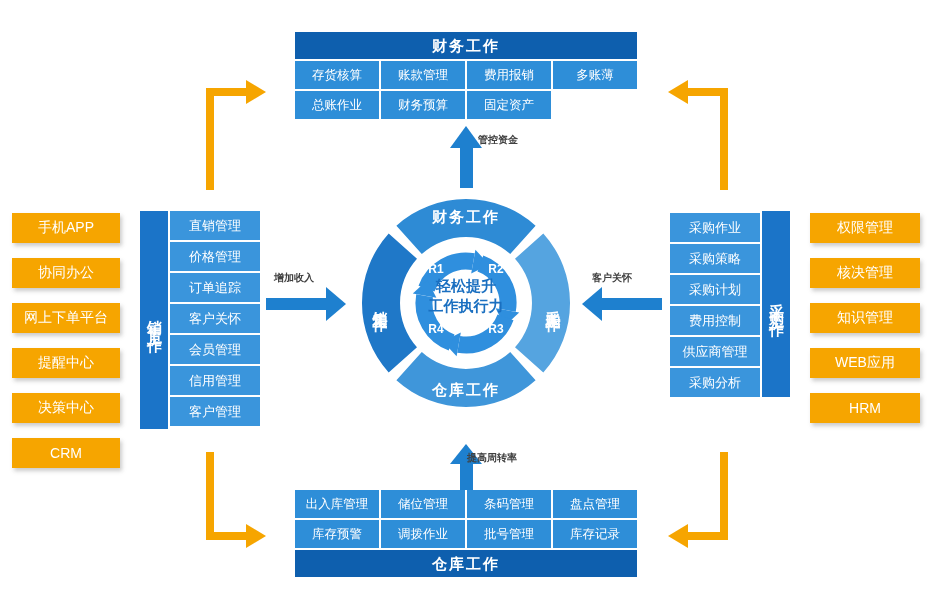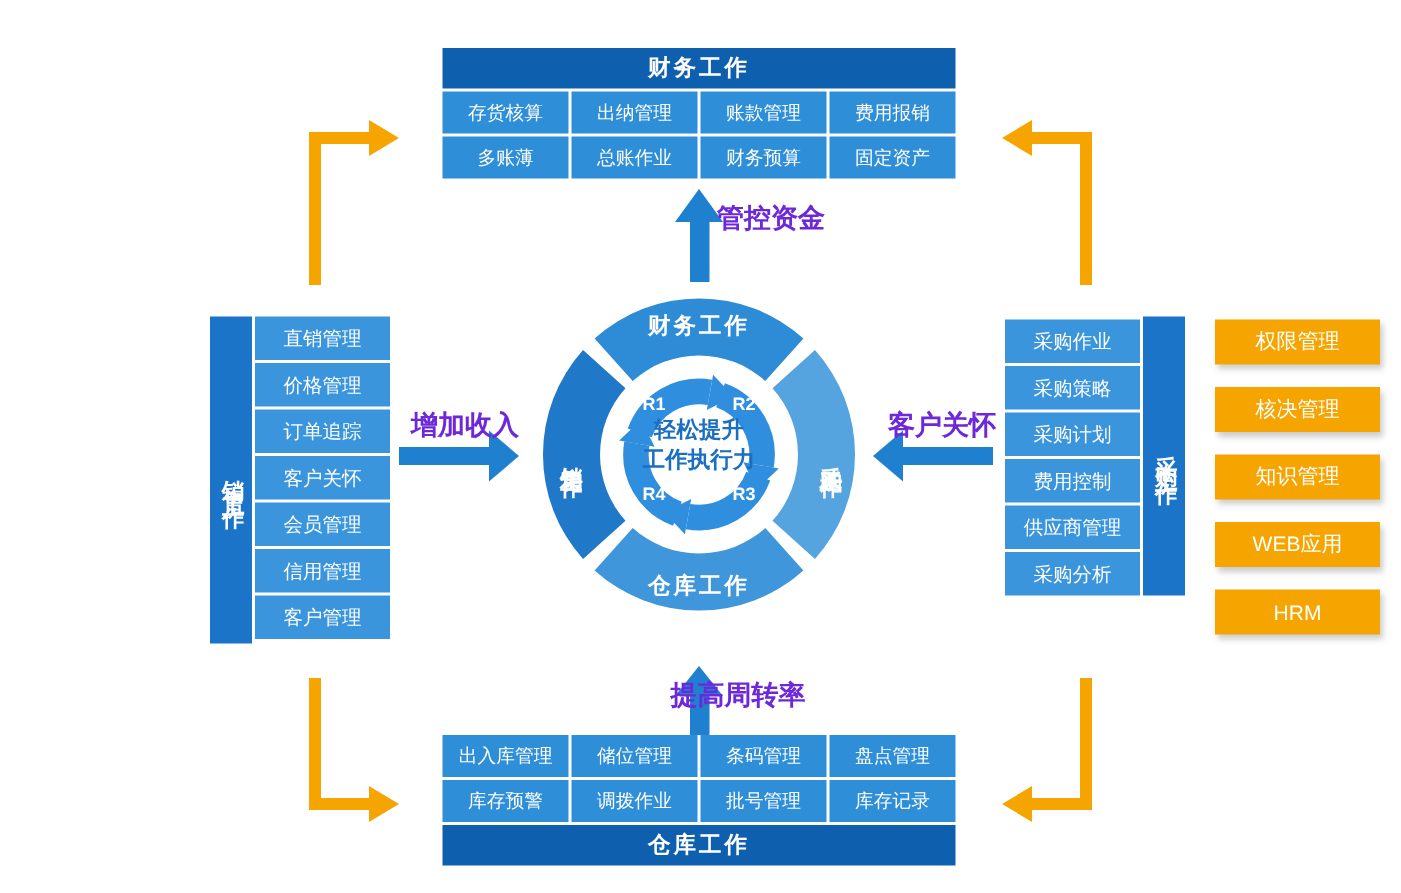--- a/index.html
+++ b/index.html
@@ -71,36 +71,35 @@
               border-bottom:17px solid transparent;border-left:20px solid #1e80cf;}
   .head-left{position:absolute;left:0;top:0;width:0;height:0;border-top:17px solid transparent;
              border-bottom:17px solid transparent;border-right:20px solid #1e80cf;}
 
   
   .corner{position:absolute;}
   #corner-tl{left:200px;top:80px;} #corner-tr{left:664px;top:80px;}
   #corner-bl{left:200px;top:452px;} #corner-br{left:664px;top:452px;}
 
   
-  .flow-label{position:absolute;color:#6d28d9;font-weight:700;font-size:18px;z-index:5;white-space:nowrap;}
+  .flow-label{position:absolute;color:#404040;font-weight:700;font-size:10px;z-index:5;white-space:nowrap;}
   #flow-top{left:478px;top:133px;}
   #flow-left{left:274px;top:271px;}
   #flow-right{left:592px;top:271px;}
   #flow-bottom{left:436px;top:451px;width:112px;text-align:center;}
 </style>
 </head>
 <body>
 
 <div class="canvas">
 
   <div class="panel" id="finance-panel">
     <div class="panel-header">财务工作</div>
     <div class="panel-grid">
       <div class="cell">存货核算</div>
-      <div class="cell">出纳管理</div>
       <div class="cell">账款管理</div>
       <div class="cell">费用报销</div>
       <div class="cell">多账薄</div>
       <div class="cell">总账作业</div>
       <div class="cell">财务预算</div>
       <div class="cell">固定资产</div>
     </div>
   </div>
 
   <div class="panel" id="warehouse-panel">
@@ -110,20 +109,28 @@
       <div class="cell">条码管理</div>
       <div class="cell">盘点管理</div>
       <div class="cell">库存预警</div>
       <div class="cell">调拨作业</div>
       <div class="cell">批号管理</div>
       <div class="cell">库存记录</div>
     </div>
     <div class="panel-header">仓库工作</div>
   </div>
 
+  <div class="app-col" id="left-apps">
+    <div class="app-box">手机APP</div>
+    <div class="app-box">协同办公</div>
+    <div class="app-box">网上下单平台</div>
+    <div class="app-box">提醒中心</div>
+    <div class="app-box">决策中心</div>
+    <div class="app-box">CRM</div>
+  </div>
 
   <div class="app-col" id="right-apps">
     <div class="app-box">权限管理</div>
     <div class="app-box">核决管理</div>
     <div class="app-box">知识管理</div>
     <div class="app-box">WEB应用</div>
     <div class="app-box">HRM</div>
   </div>
 
   <div class="vbar" id="sales-bar">

